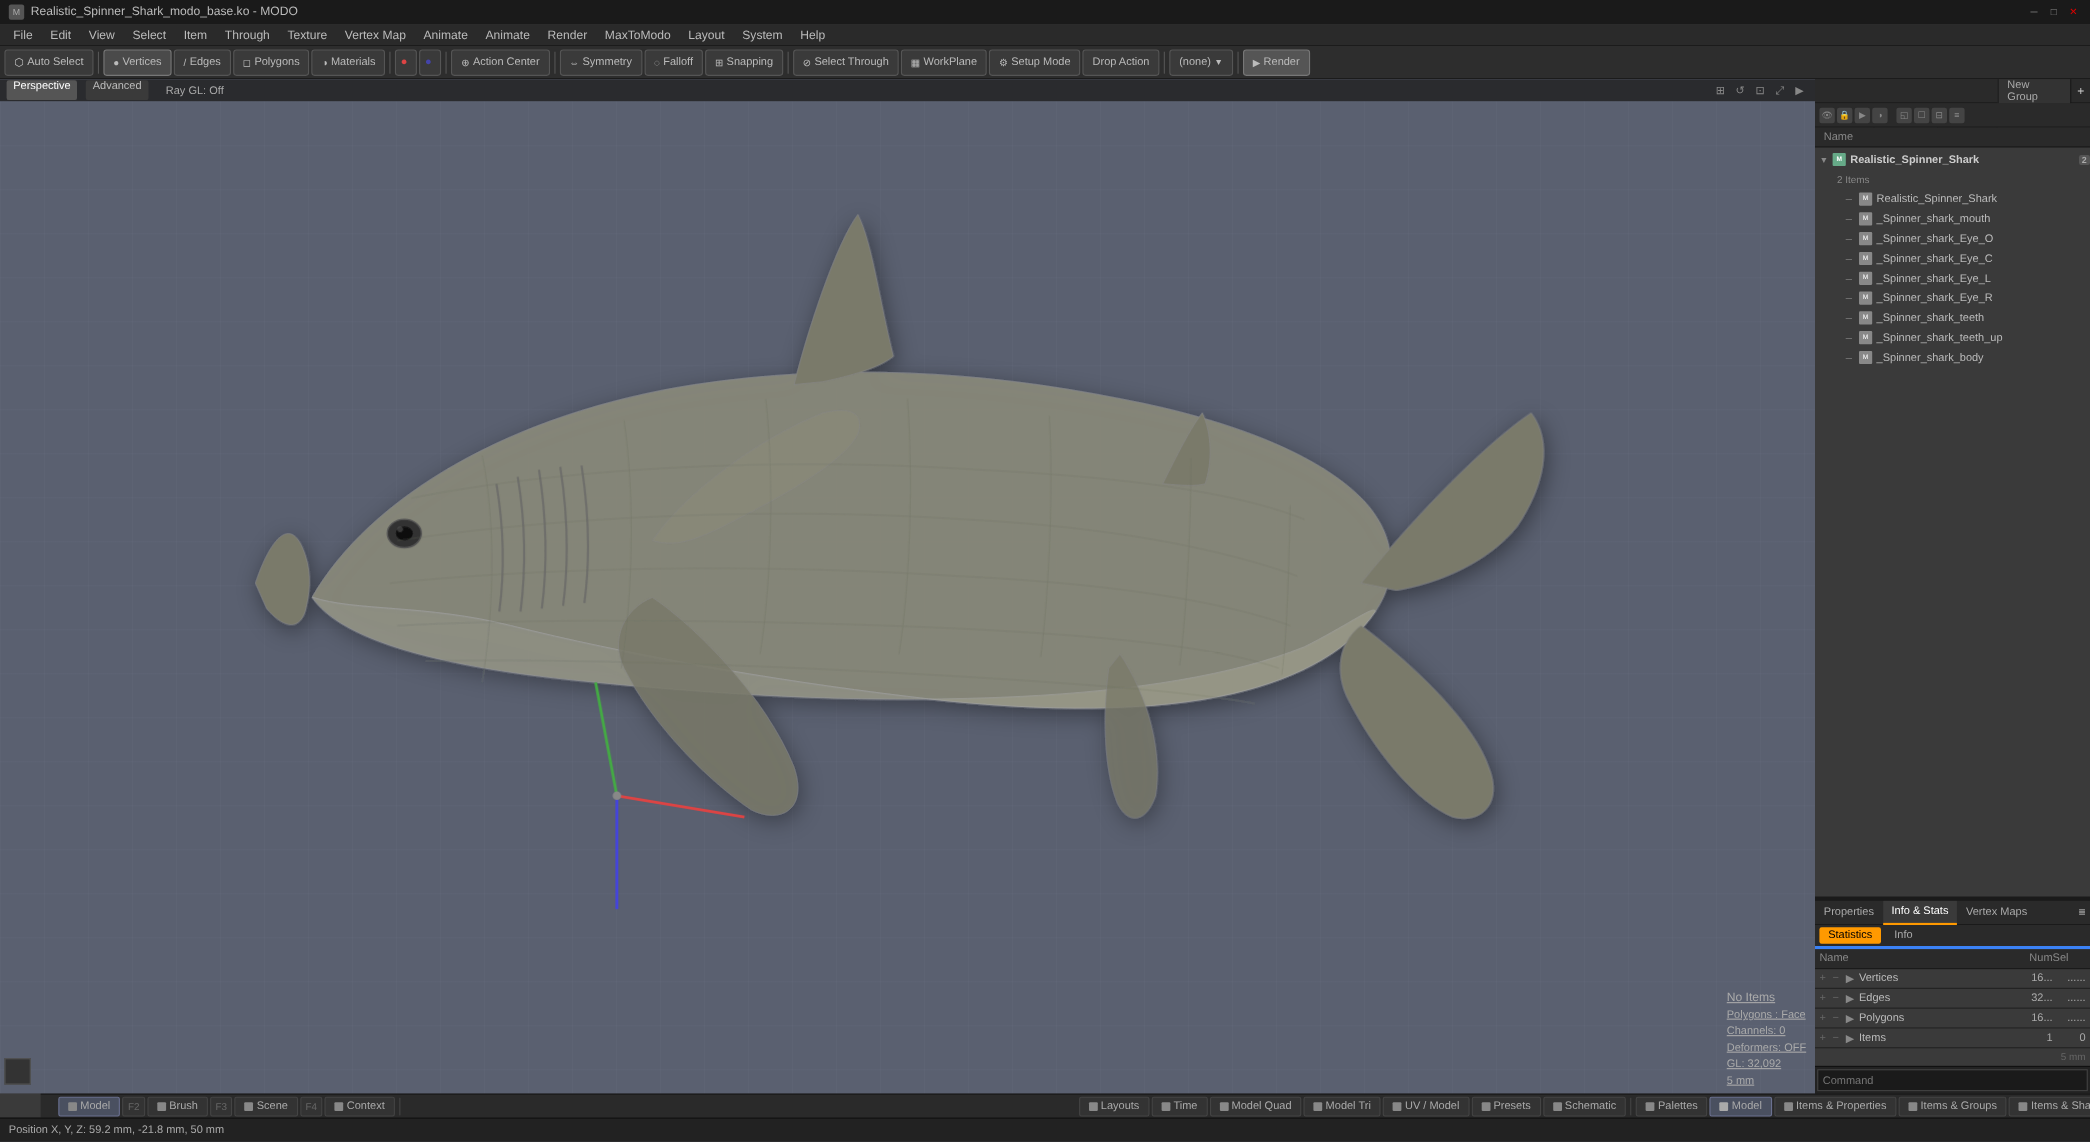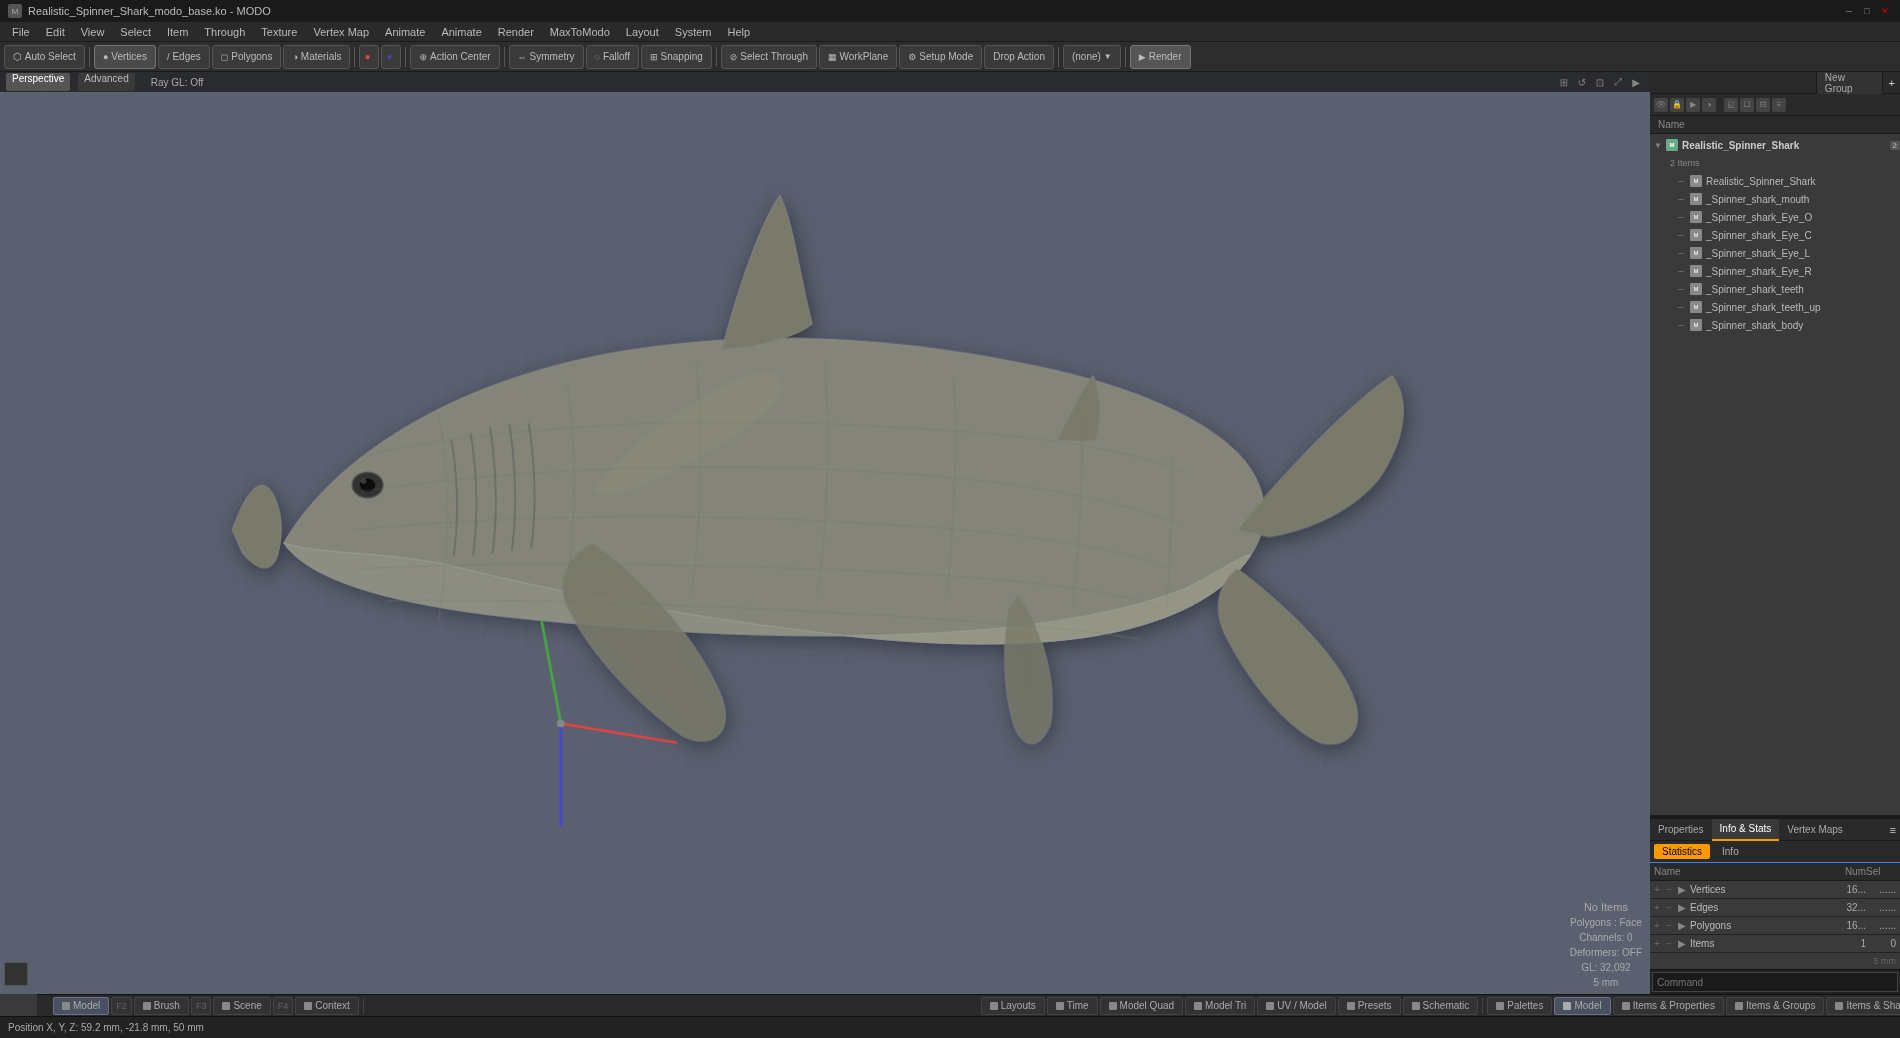--- a/index.html
+++ b/index.html
@@ -162,24 +162,25 @@
       left: 0;
       right: 0;
       bottom: 0;
     }
 
     
     #viewport-info {
       position: absolute;
       bottom: 4px;
       right: 8px;
-      text-align: center;
+      text-align: left;
       color: #aaa;
       font-size: 10px;
       line-height: 1.5;
+      text-decoration: underline;
     }
 
     
     #right-panel-tabs {
       height: 22px;
       background: #2a2a2a;
       display: flex;
       align-items: center;
       border-bottom: 1px solid #1a1a1a;
     }
@@ -297,21 +298,21 @@
     .rb-tab.active { background: #3a3a3a; color: #fff; border-bottom: 2px solid #f90; }
 
     
     #statistics-header {
       height: 22px;
       background: #2a2a2a;
       display: flex;
       align-items: center;
       padding: 0 4px;
       gap: 4px;
-      border-bottom: 1px solid #3b82f6;
+      border-bottom: 3px solid #3b82f6;
     }
     .stat-tab {
       padding: 2px 8px;
       font-size: 10px;
       cursor: pointer;
       border-radius: 2px;
     }
     .stat-tab.active { background: #f90; color: #000; }
     .stat-tab:not(.active) { color: #aaa; }
 

